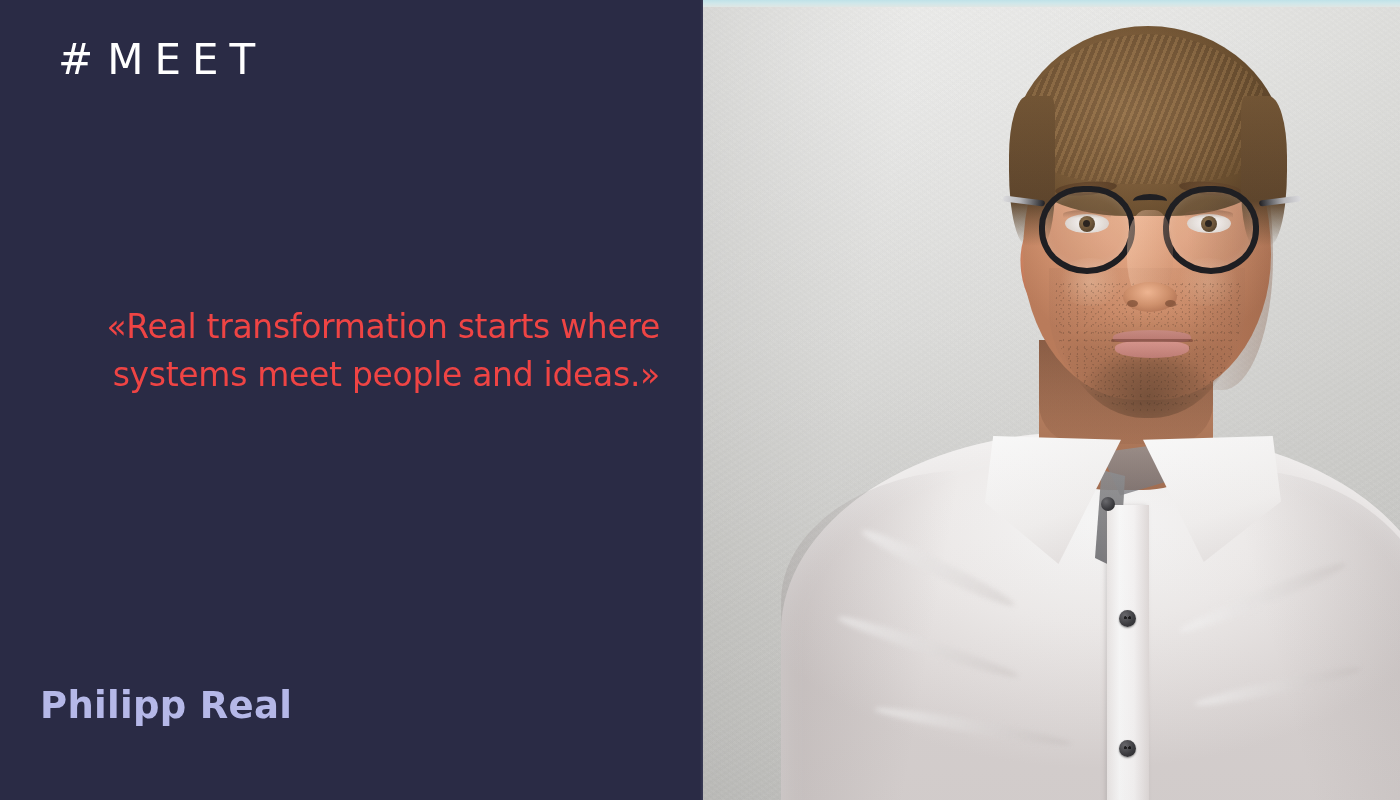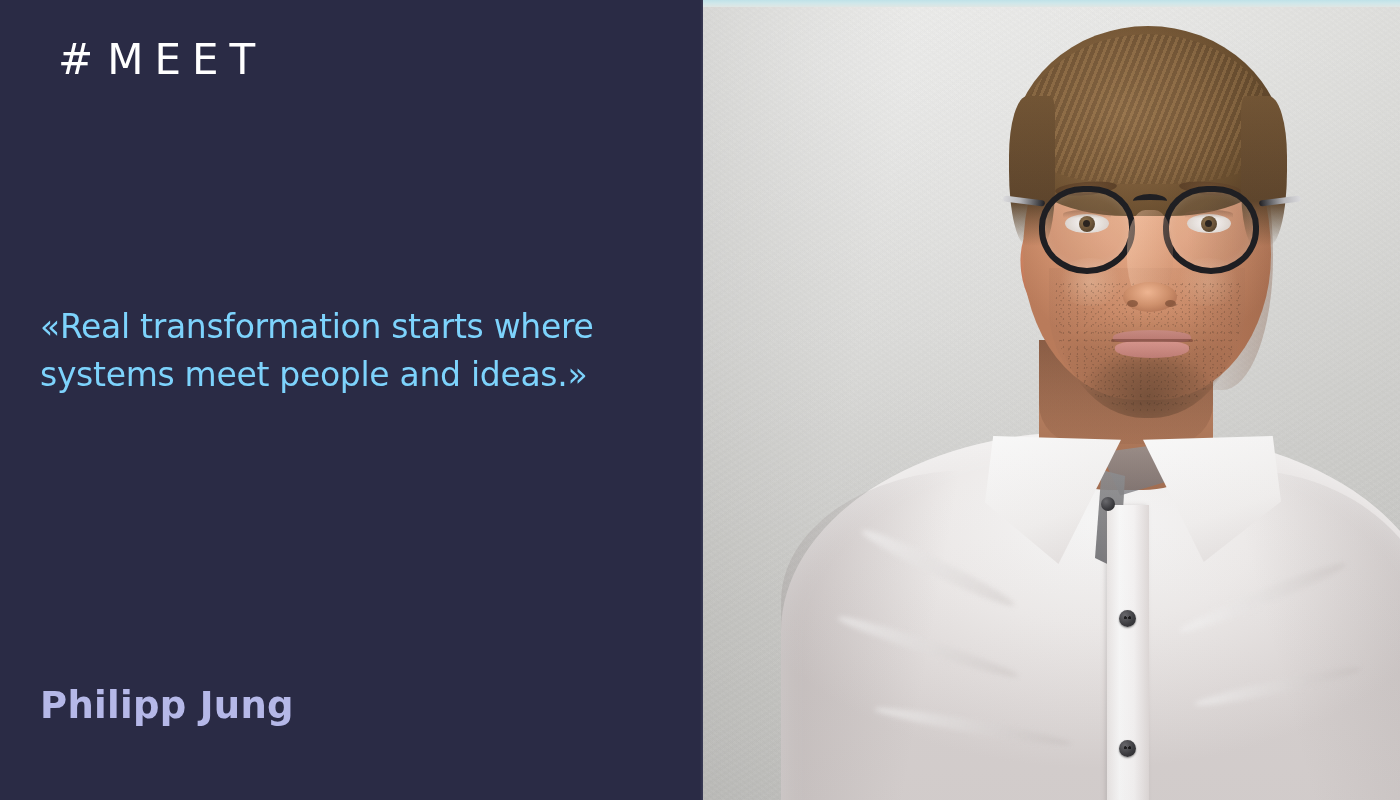--- a/index.html
+++ b/index.html
@@ -36,26 +36,27 @@
     line-height:1;
     white-space:nowrap;
     margin-left:18px;
   }
   .brand .hash { letter-spacing:14px; }
 
   .quote {
     position:absolute;
     left:40px; top:303px;
     width:620px;
-    color:#7dd3fc;
+    color:#ef4444;
     font-family:"DejaVu Sans", sans-serif;
     font-size:33px;
     font-weight:400;
     line-height:1.44;
     letter-spacing:-0.3px;
+    text-align:right;
   }
 
   .identity {
     position:absolute;
     left:40px; bottom:72px;
     width:630px;
   }
   .person-name {
     color:#b5b8e8;
     font-family:"DejaVu Sans", sans-serif;
@@ -460,21 +461,21 @@
 
 <div class="card">
 
   <div class="left-panel">
 
     <div class="brand"><span class="hash">#</span><span>MEET</span></div>
 
     <div class="quote">«Real transformation starts where systems meet people and ideas.»</div>
 
     <div class="identity">
-      <div class="person-name">Philipp Jung</div>
+      <div class="person-name">Philipp Real</div>
     </div>
 
     <div class="panel-edge"></div>
   </div>
 
   <div class="photo-panel">
 
     <div class="wall"></div>
     <div class="wall-shade"></div>
     <div class="wall-grain"></div>

